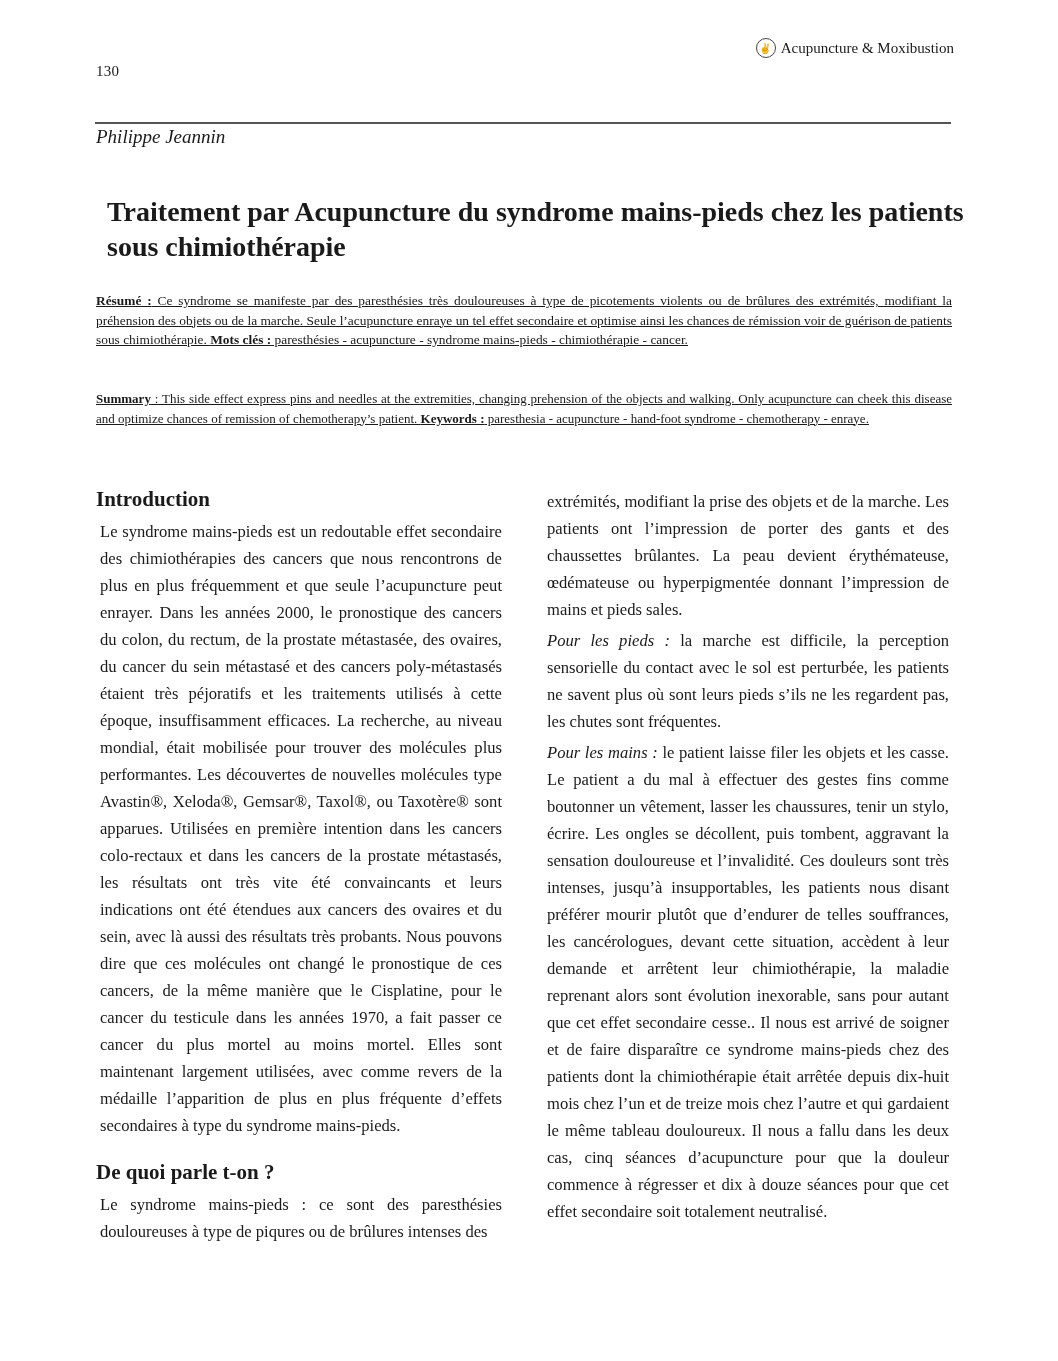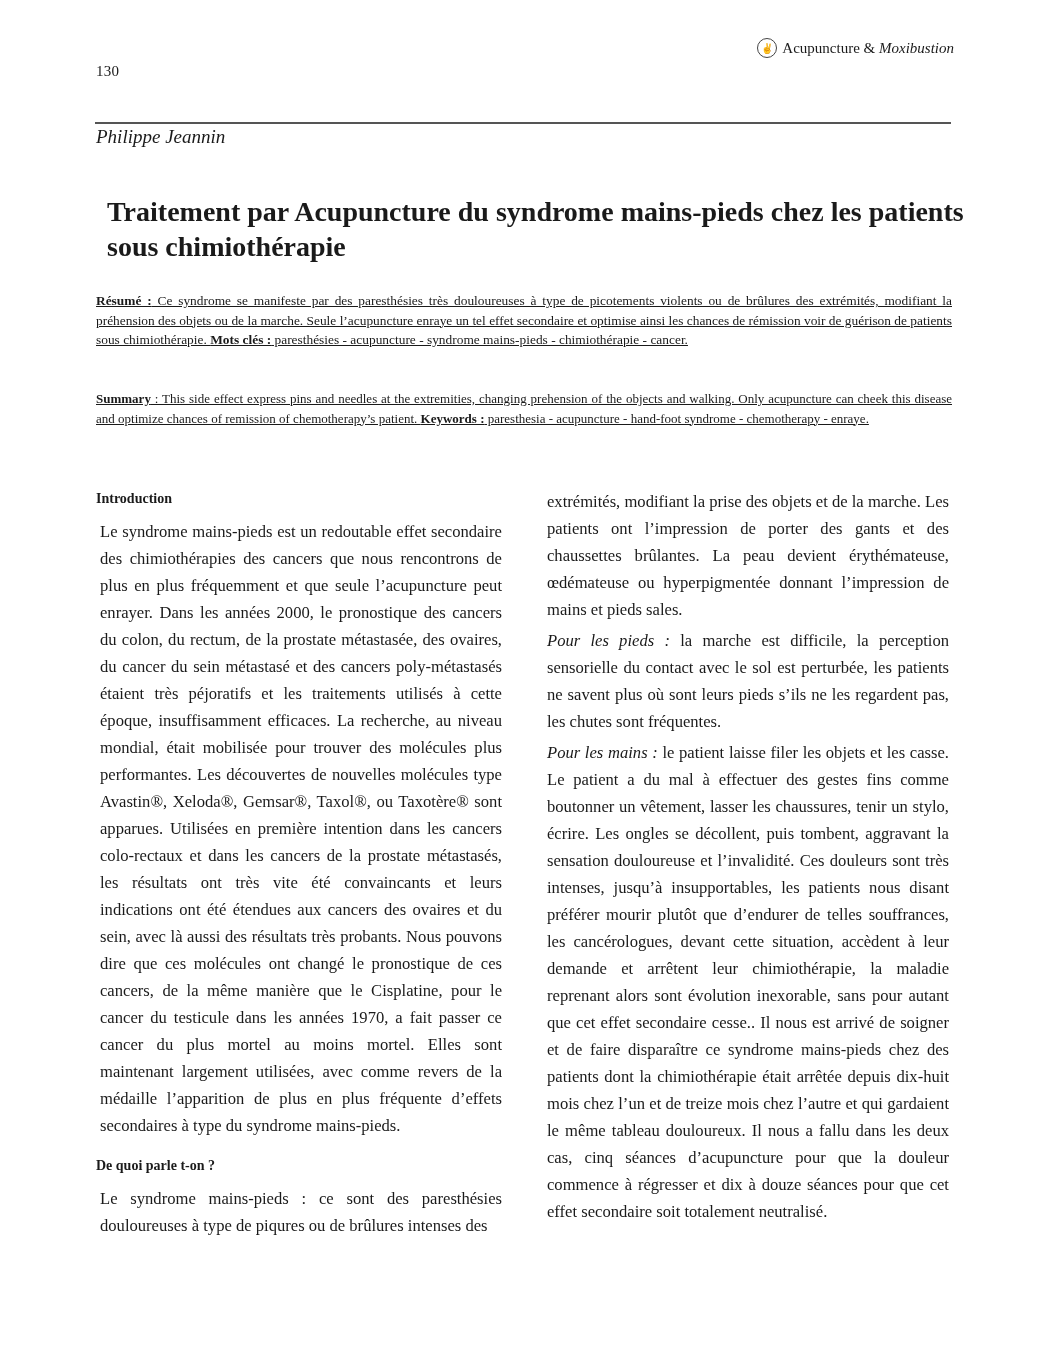--- a/index.html
+++ b/index.html
@@ -1,35 +1,35 @@
 <!DOCTYPE html>
 <html><head>
 <meta charset="utf-8">
 <style>
   html, body { margin:0; padding:0; background:#ffffff; }
   body { width:1058px; height:1361px; position:relative; font-family:"Liberation Serif","DejaVu Serif",serif; color:#1a1a1a; overflow:hidden; }
   .abs { position:absolute; }
   #page-number { left:96px; top:38px; font-size:15px; font-weight:normal; letter-spacing:0.2px;margin-top:25px; }
   #journal { right:104px; top:38px; font-size:15px; display:flex; align-items:center; gap:5px; }
   #journal .logo { width:18px; height:18px; border:1px solid #444; border-radius:50%; display:inline-flex; align-items:center; justify-content:center; font-size:10px; color:#333; }
-  #journal .moxi { font-style:italic; }
+  #journal .moxi { }
   #rule { left:95px; top:122px; width:856px; height:0; border-top:2px solid #555; }
   #author { left:96px; top:126px; font-size:19px; font-style:italic; }
   #title { left:95px; top:182px; width:860px; font-size:28px; font-weight:bold; line-height:35px; }
   .abstract { left:96px; width:856px; font-size:13.4px; line-height:19.5px; text-align:justify;text-decoration:underline; }
   #resume { top:291px; }
   #summary { top:389px; font-size:13px; }
   .abstract b { font-weight:bold; }
   .col { width:410px; font-size:16.6px; line-height:27px; text-align:justify; }
   #col-left { left:96px; top:484px; }
   #col-right { left:543px; top:484px; }
-  .col h2 { font-size:14px; font-weight:bold; margin:0; line-height:30px; }
+  .col h2 { font-size:21px; font-weight:bold; margin:0; line-height:30px; }
   .col p { margin:4px; }
   .col .it { font-style:italic; }
-  .col h2.second { margin-top:12px; }
+  .col h2.second { margin-top:18px; }
 </style>
 </head>
 <body>
 
 <div class="abs" id="page-number">130</div>
 
 <div class="abs" id="journal">
   <span class="logo">✌</span>
   <span><span>Acupuncture &amp; </span><span class="moxi">Moxibustion</span></span>
 </div>

